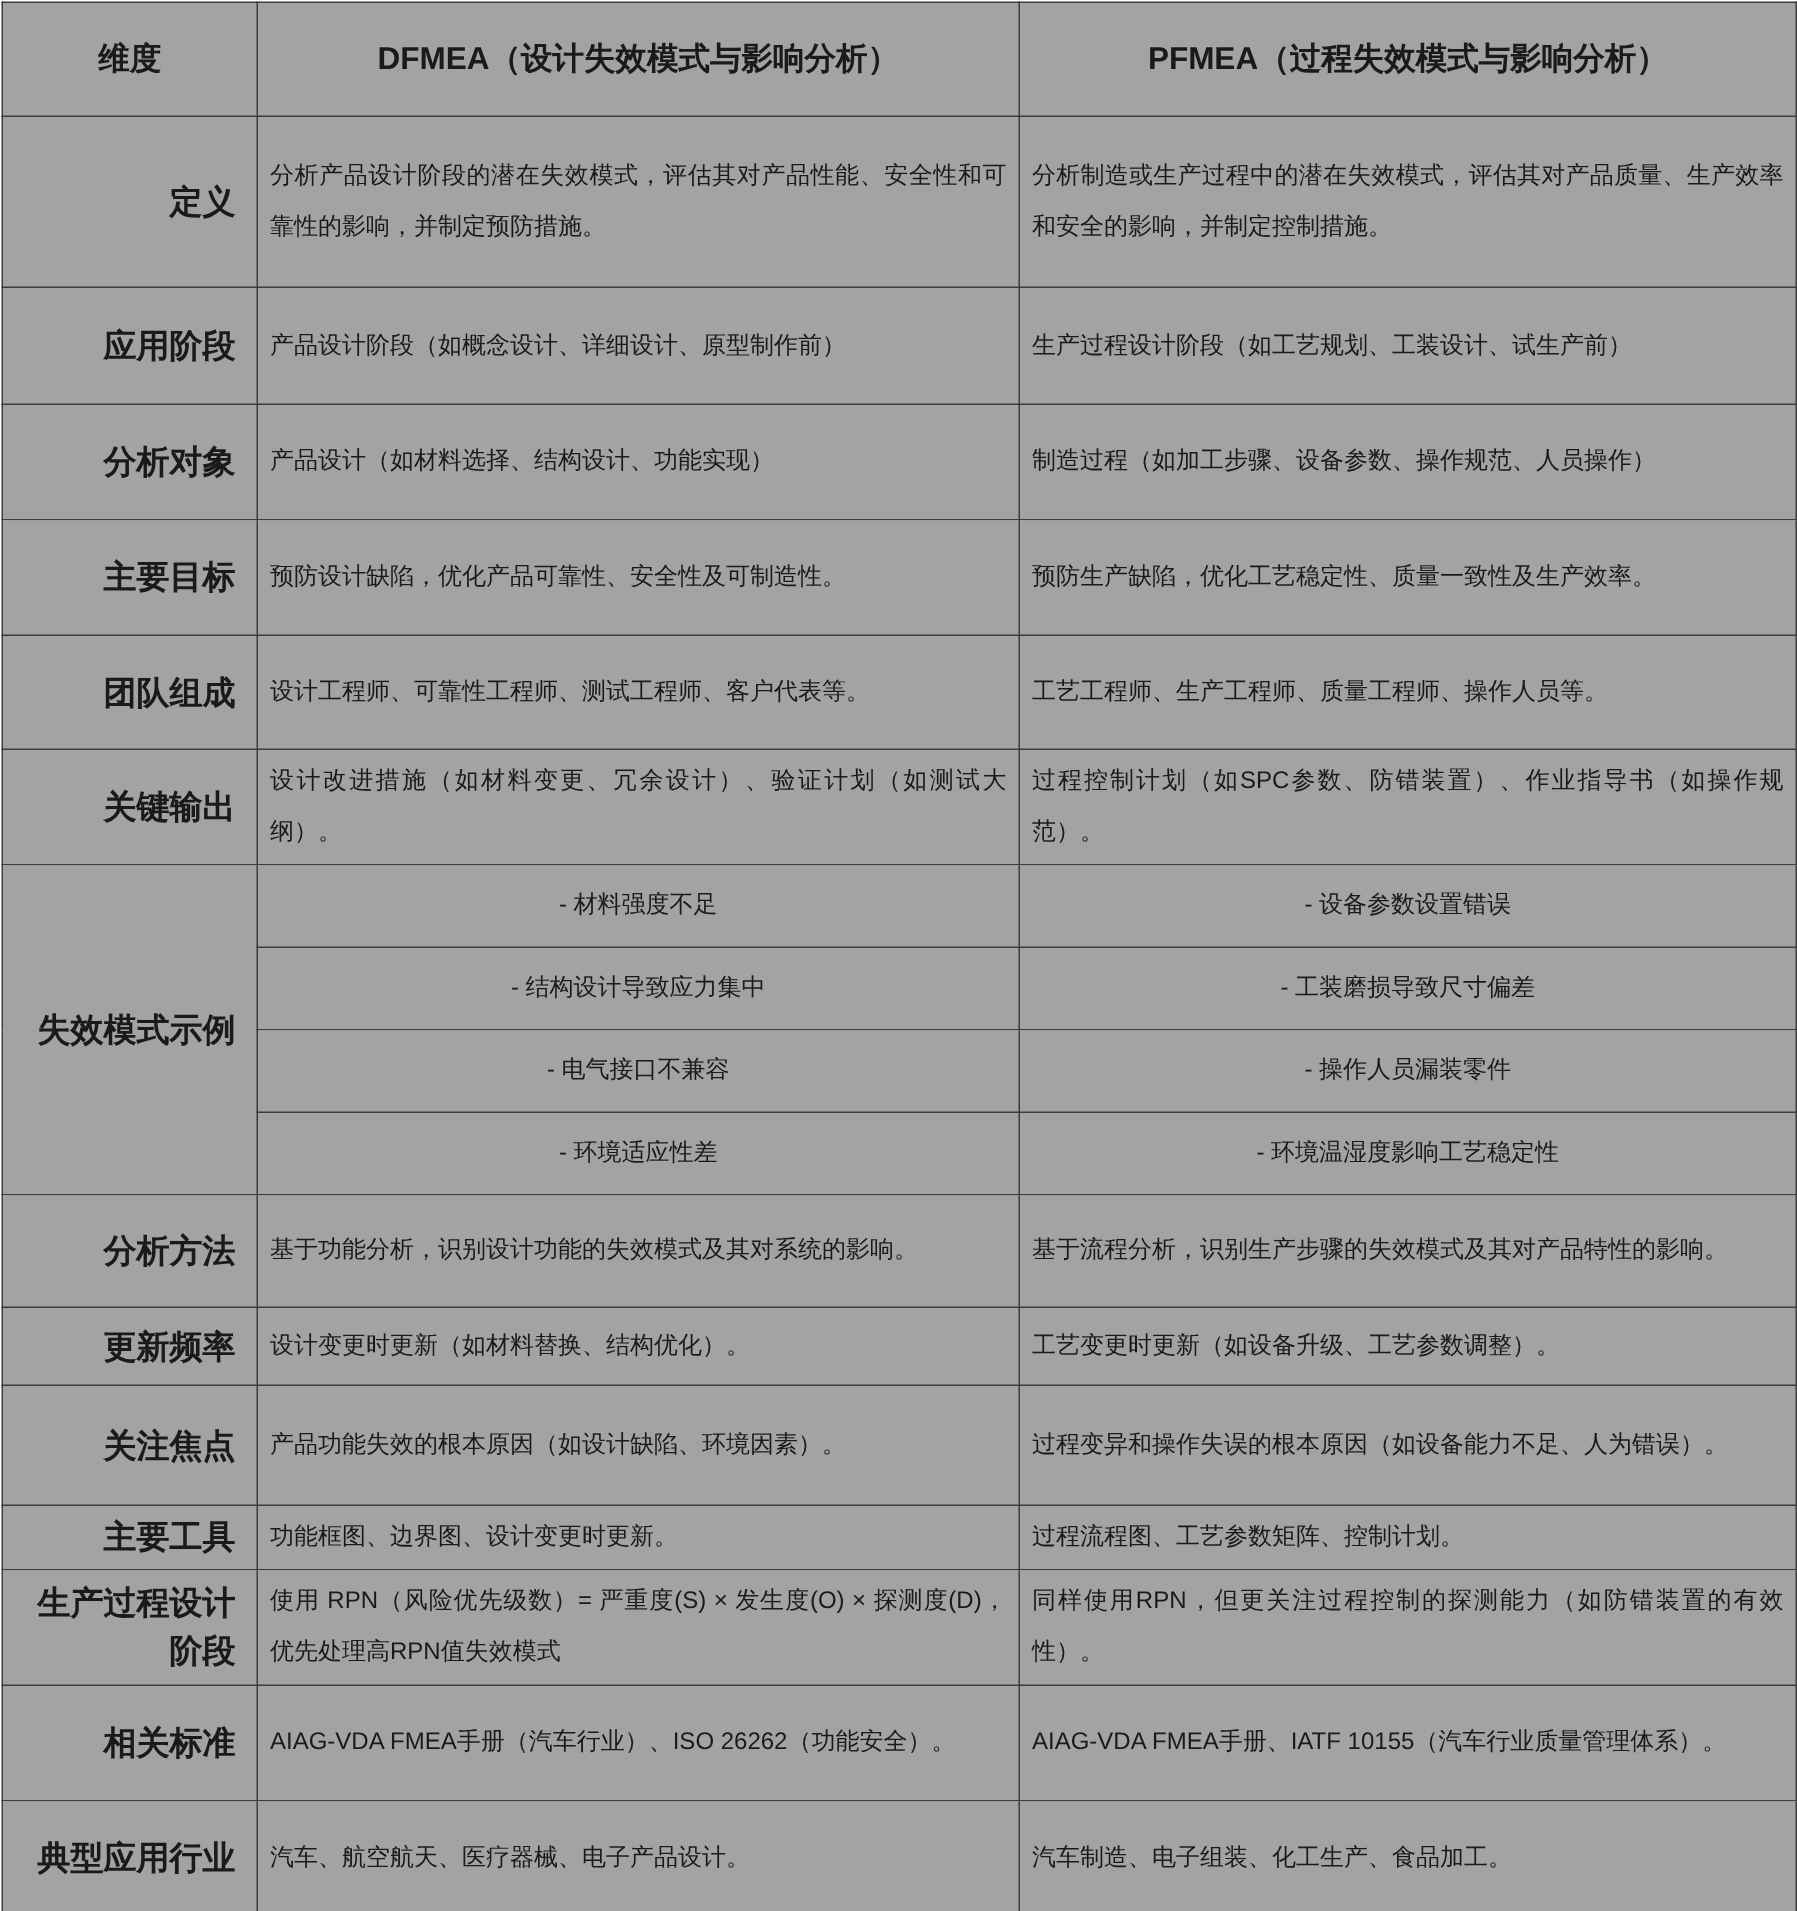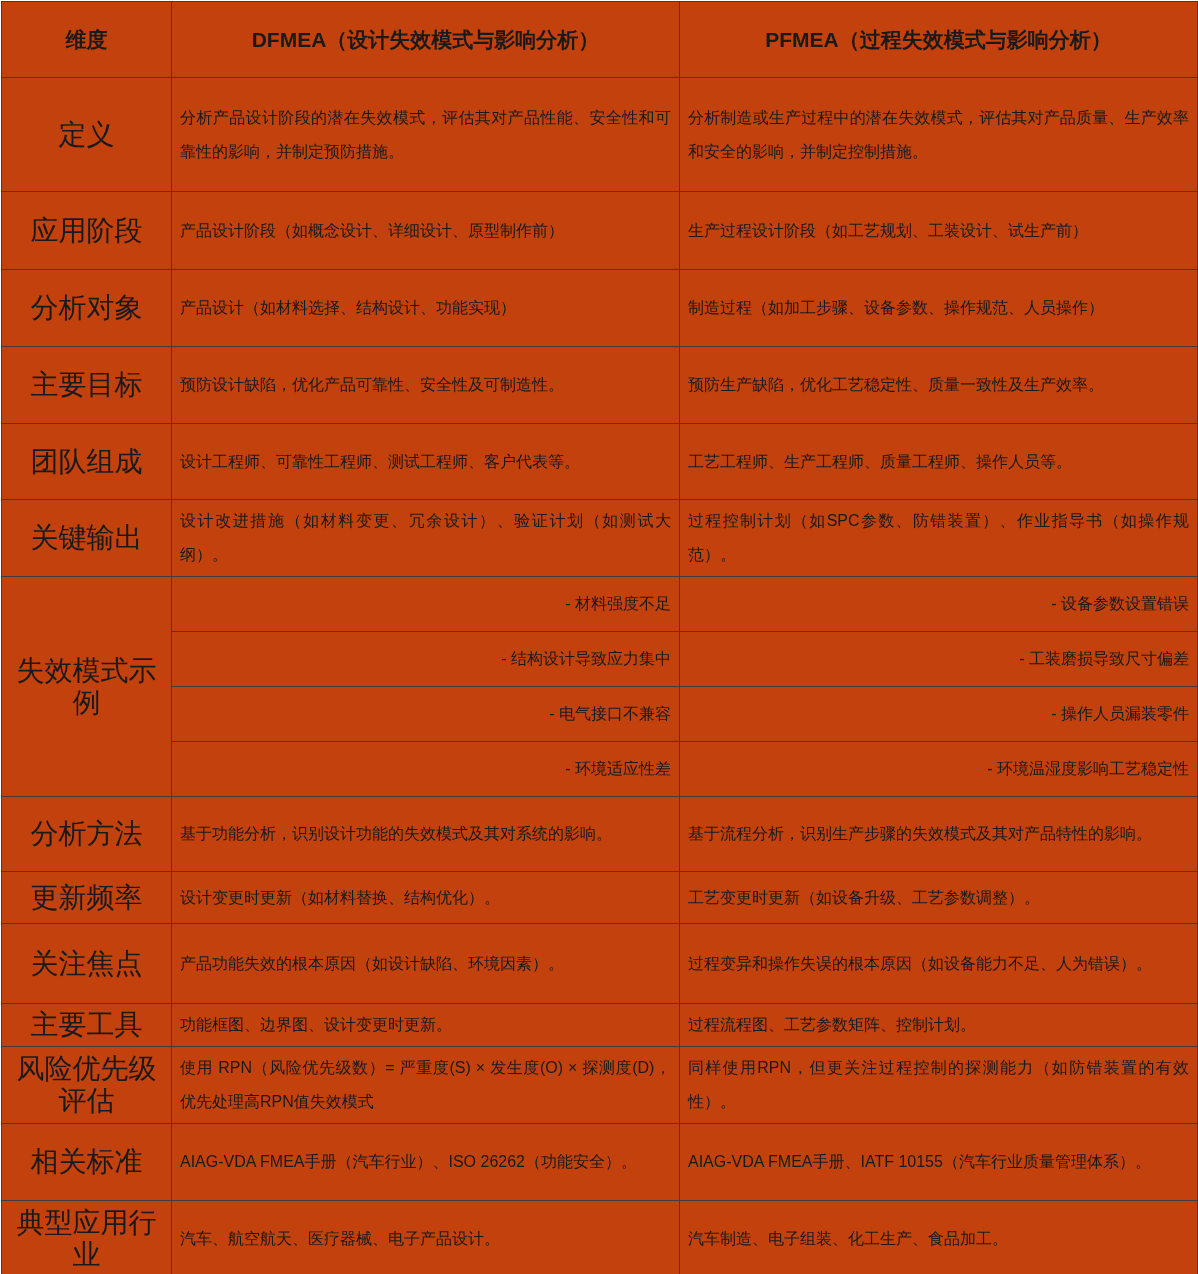--- a/index.html
+++ b/index.html
@@ -21,45 +21,45 @@
     table-layout: fixed;
     width: 1196px;
   }
   table.cmp col.c-dim   { width: 170px; }
   table.cmp col.c-dfmea { width: 508px; }
   table.cmp col.c-pfmea { width: 518px; }
   table.cmp td, table.cmp th {
     border: 1px solid #3d3d3d;
     box-sizing: border-box;
     vertical-align: middle;
-    background: #c2410c;
+    background: #a3a3a3;
     overflow: hidden;
   }
   th.hdr {
     font-size: 21px;
     font-weight: bold;
     text-align: center;
     padding: 4px 10px;
     line-height: 30px;
   }
   td.lbl {
-    font-size: 28px;
-    font-weight: normal;
-    text-align: center;
+    font-size: 22px;
+    font-weight: bold;
+    text-align: right;
     padding: 4px 14px;
     line-height: 32px;
   }
   td.body {
     font-size: 16px;
     text-align: justify;
     text-justify: inter-ideograph;
     padding: 4px 8px;
     line-height: 34px;
   }
-  td.body.ex { text-align: right; }
+  td.body.ex { text-align: center; }
   
   tr.rh49  { height: 40px; }
   tr.rh52  { height: 52px; }
   tr.rh55  { height: 55px; }
   tr.rh72  { height: 72px; margin-top: 16px; }
   tr.rh75  { height: 75px; }
   tr.rh76  { height: 76px; }
   tr.rh77  { height: 77px; }
   tr.rh78  { height: 78px; }
   tr.rh80  { height: 80px; }
@@ -154,21 +154,21 @@
         <td class="body">过程变异和操作失误的根本原因（如设备能力不足、人为错误）。</td>
       </tr>
 
       <tr class="rh49">
         <td class="lbl">主要工具</td>
         <td class="body">功能框图、边界图、设计变更时更新。</td>
         <td class="body">过程流程图、工艺参数矩阵、控制计划。</td>
       </tr>
 
       <tr class="rh77">
-        <td class="lbl">风险优先级评估</td>
+        <td class="lbl">生产过程设计阶段</td>
         <td class="body">使用 RPN（风险优先级数）= 严重度(S) × 发生度(O) × 探测度(D)，优先处理高RPN值失效模式</td>
         <td class="body">同样使用RPN，但更关注过程控制的探测能力（如防错装置的有效性）。</td>
       </tr>
 
       <tr class="rh77">
         <td class="lbl">相关标准</td>
         <td class="body">AIAG-VDA FMEA手册（汽车行业）、ISO 26262（功能安全）。</td>
         <td class="body">AIAG-VDA FMEA手册、IATF 10155（汽车行业质量管理体系）。</td>
       </tr>
 

